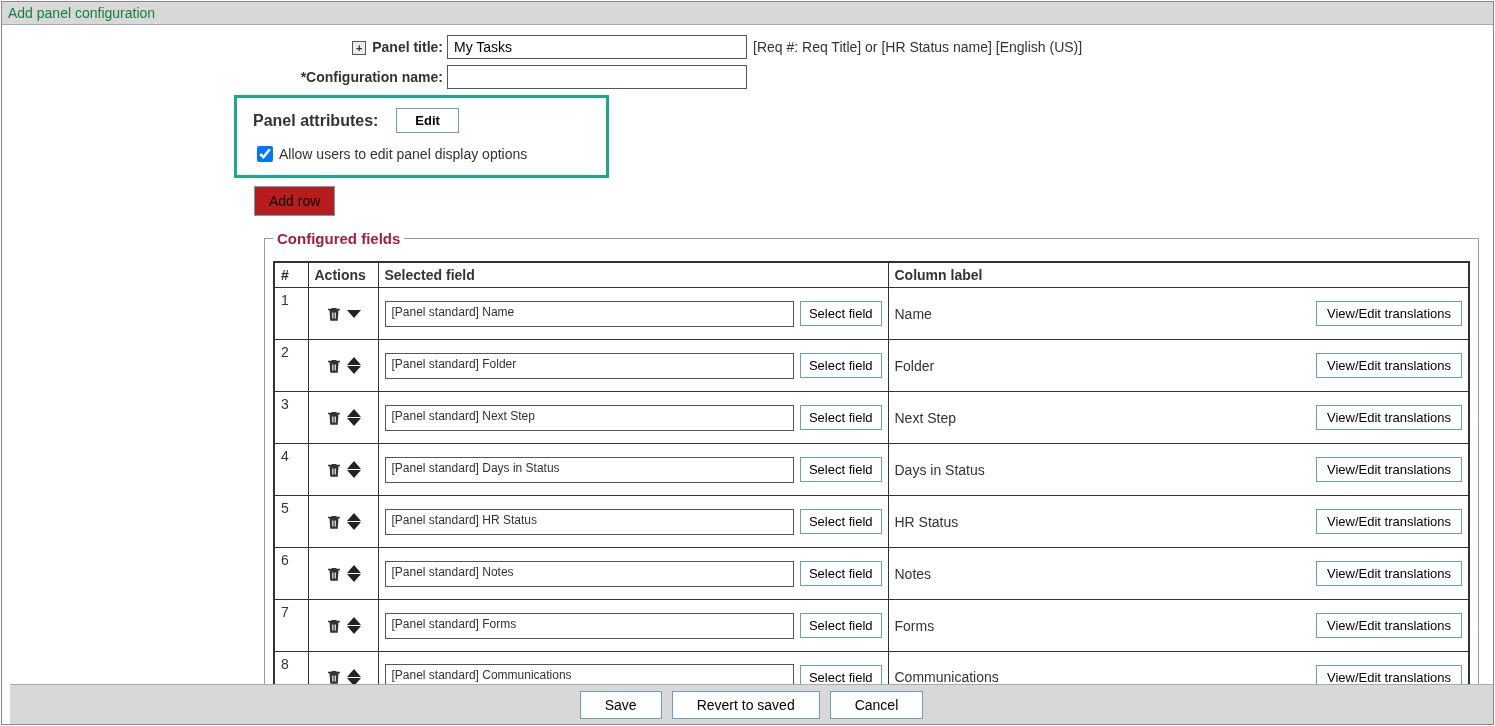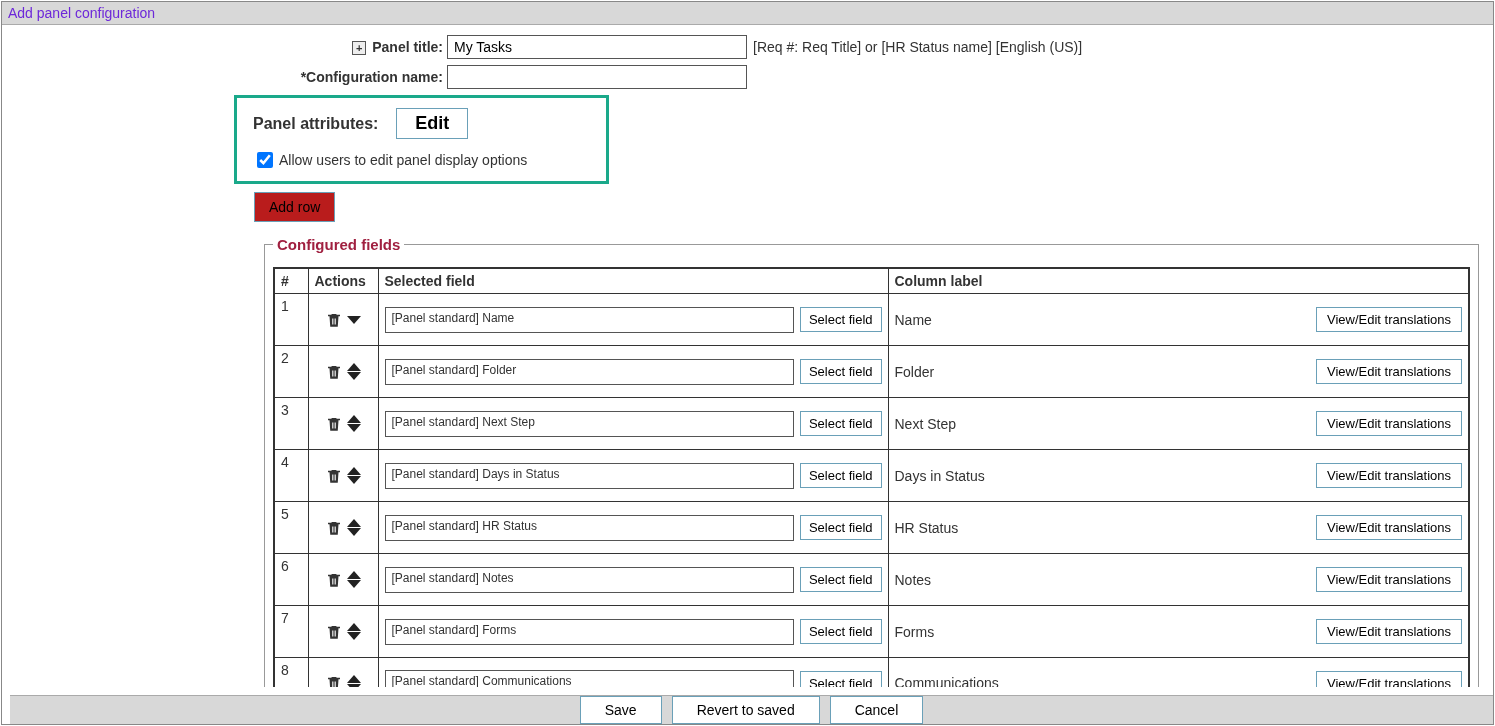--- a/index.html
+++ b/index.html
@@ -16,21 +16,21 @@
     height: 724px;
     margin: 1px;
     position: relative;
     overflow: hidden;
     background: #fff;
   }
   .title-bar {
     background: #d8d8d8;
     padding: 3px 6px;
     font-size: 14px;
-    color: #6d28d9;
+    color: #15803d;
     border-bottom: 1px solid #aaa;
   }
   .content-area {
     padding: 10px 0 50px 0;
     height: calc(100% - 24px - 36px);
     overflow: hidden;
     position: relative;
   }
   .form-row {
     display: flex;
@@ -79,21 +79,21 @@
     margin-bottom: 10px;
   }
   .panel-attr-label { font-weight: bold; margin-right: 18px; font-size: 16px;}
   .btn {
     border: 1px solid #6aa0b8;
     background: #fff;
     padding: 4px 14px;
     font-size: 13px;
     cursor: pointer;
   }
-  .btn-small { padding: 4px 18px; font-weight: bold; font-size:18px;}
+  .btn-small { padding: 4px 18px; font-weight: bold; font-size:13px;}
   .checkbox-row { display:flex; align-items:center; }
   .checkbox-row input { margin-right: 6px; width:16px; height:16px;}
   .add-row-btn {
     margin-left: 252px;
     margin-top: 8px;
     border: 1px solid #6aa0b8;
     background: #b91c1c;
     padding: 6px 14px;
     font-size: 14px;
     cursor: pointer;
@@ -170,21 +170,21 @@
     border: 1px solid #6aa0b8;
     background:#fff;
     padding: 4px 10px;
     font-size:13px;
     cursor:pointer;
     white-space:nowrap;
   }
   .footer-bar {
     position:absolute;
     bottom:0; left:8px; right:0;
-    height: 29px;
+    height: 40px;
     background: #d8d8d8;
     border-top: 1px solid #aaa;
     display:flex;
     align-items:center;
     justify-content:center;
     gap: 10px;
   }
   .footer-bar button {
     border: 1px solid #6aa0b8;
     background:#fff;

